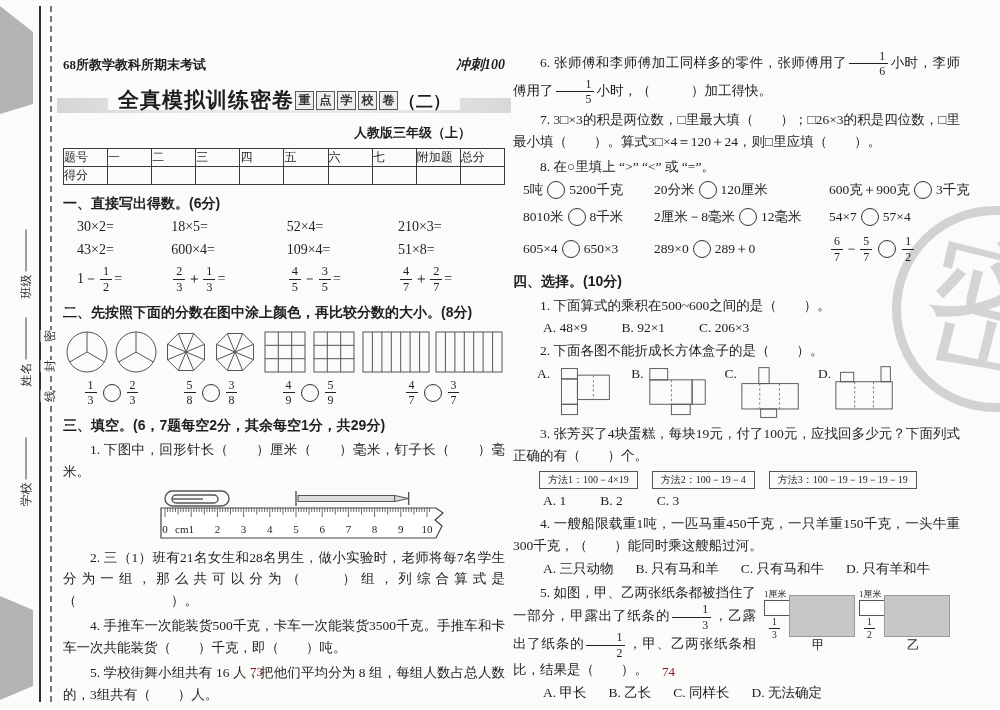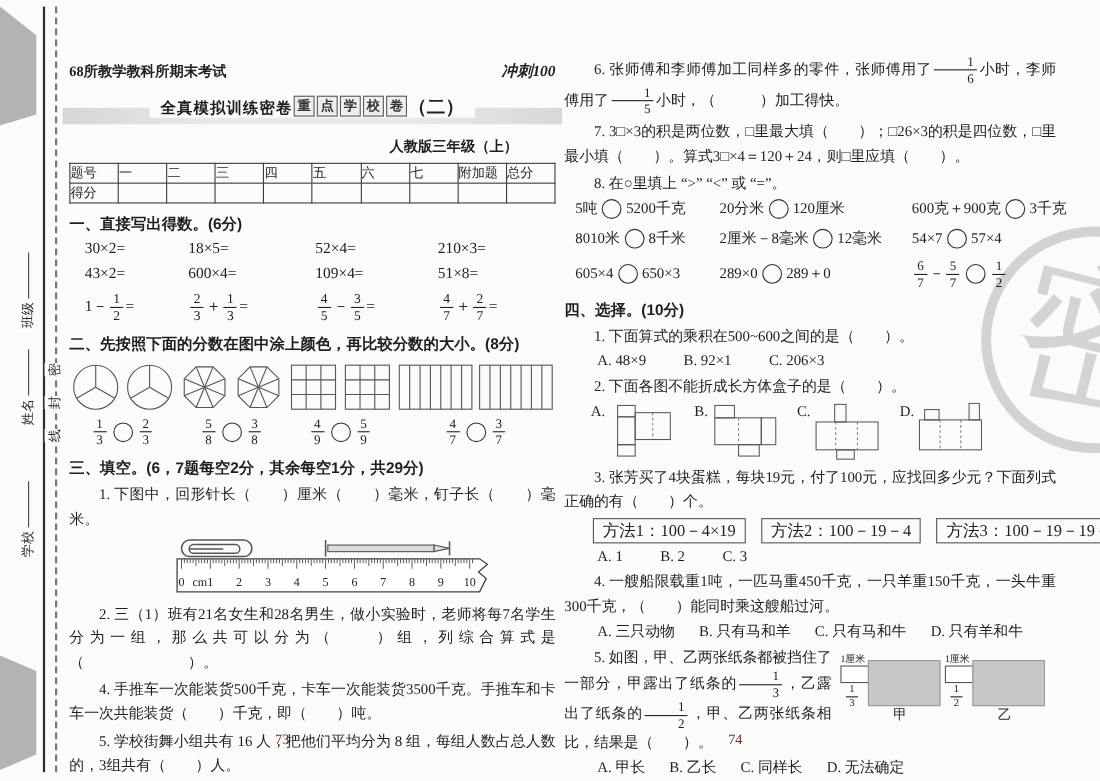--- a/index.html
+++ b/index.html
@@ -24,21 +24,21 @@
   .col{position:absolute;top:0;}
   .col-left{left:63px;width:442px;top:56px;}
   .col-right{left:513px;width:447px;top:47px;}
   
   .hdr-row{display:flex;justify-content:space-between;align-items:baseline;font-size:13px;font-weight:bold;}
   .hdr-right{font-style:italic;font-size:14px;}
   .title-band{position:relative;text-align:center;margin-top:12px;height:30px;}
   .title-band::before{content:"";position:absolute;left:-6px;right:-6px;top:12px;height:15px;
       background:linear-gradient(to right,#d6d6d4,#e9e9e7 30%,#e9e9e7 70%,#d8d8d6);z-index:0;}
   .title-inner{position:relative;z-index:1;background:#fbfbf9;padding:0 10px;}
-  .title-main{font-size:14px;font-weight:bold;letter-spacing:1px;
+  .title-main{font-size:21px;font-weight:bold;letter-spacing:1px;
               font-family:"Liberation Sans","DejaVu Sans",sans-serif;text-align:right;}
   .tbox{display:inline-flex;align-items:center;justify-content:center;width:17px;height:17px;
         border:1.5px solid #5a5a5a;background:#eeeeec;font-size:12px;font-weight:bold;margin:0 1px;
         vertical-align:3px;font-family:"Liberation Sans",sans-serif;color:#333;}
   .title-suffix{font-size:17px;font-weight:bold;}
   .subtitle{text-align:right;font-weight:bold;font-size:13px;margin:8px 34px 6px 0;}
   
   .score-table{border-collapse:collapse;width:100%;table-layout:fixed;margin-top:2px;}
   .score-table td{border:1px solid #3a3a3a;height:17px;font-size:12px;padding:0;}
   
@@ -66,21 +66,21 @@
   .pc{fill:none;stroke:#555;stroke-width:1.4;}
   .nailshaft{fill:#dcdcda;stroke:#555;stroke-width:1;}
   .nailline{stroke:#555;stroke-width:1.4;}
   
   .q8grid{display:grid;grid-template-columns:30% 40% 30%;row-gap:9px;margin:4px 0 6px 10px;font-size:13.5px;}
   .q8c{display:flex;align-items:center;white-space:nowrap;}
   .optrow{display:flex;margin:2px 0 4px 30px;font-size:13.5px;clear:both;}
   .optrow .opt{margin-right:34px;white-space:nowrap;}
   .optrow-tight .opt{margin-right:22px;}
   .methodrow{display:flex;gap:14px;margin:4px 0 4px 26px;}
-  .method-box{border:1px solid #555;padding:1px 8px;font-size:15px;white-space:nowrap;}
+  .method-box{border:1px solid #555;padding:1px 8px;font-size:10px;white-space:nowrap;}
   .netrow{display:flex;gap:16px;margin:4px 0 2px 24px;align-items:flex-start;}
   .net{display:flex;align-items:flex-start;gap:3px;}
   .netlab{font-size:13.5px;}
   .net svg rect{fill:none;stroke:#555;stroke-width:1;}
   .net svg line{stroke:#777;stroke-width:1;stroke-dasharray:2.5 2.5;}
   
   .q5block{overflow:visible;}
   .stripwrap{float:right;width:196px;display:flex;gap:4px;margin:6px 0 4px 8px;}
   .strip{position:relative;display:inline-block;width:91px;height:64px;}
   .scm{position:absolute;top:0;left:0;font-size:9px;white-space:nowrap;}

